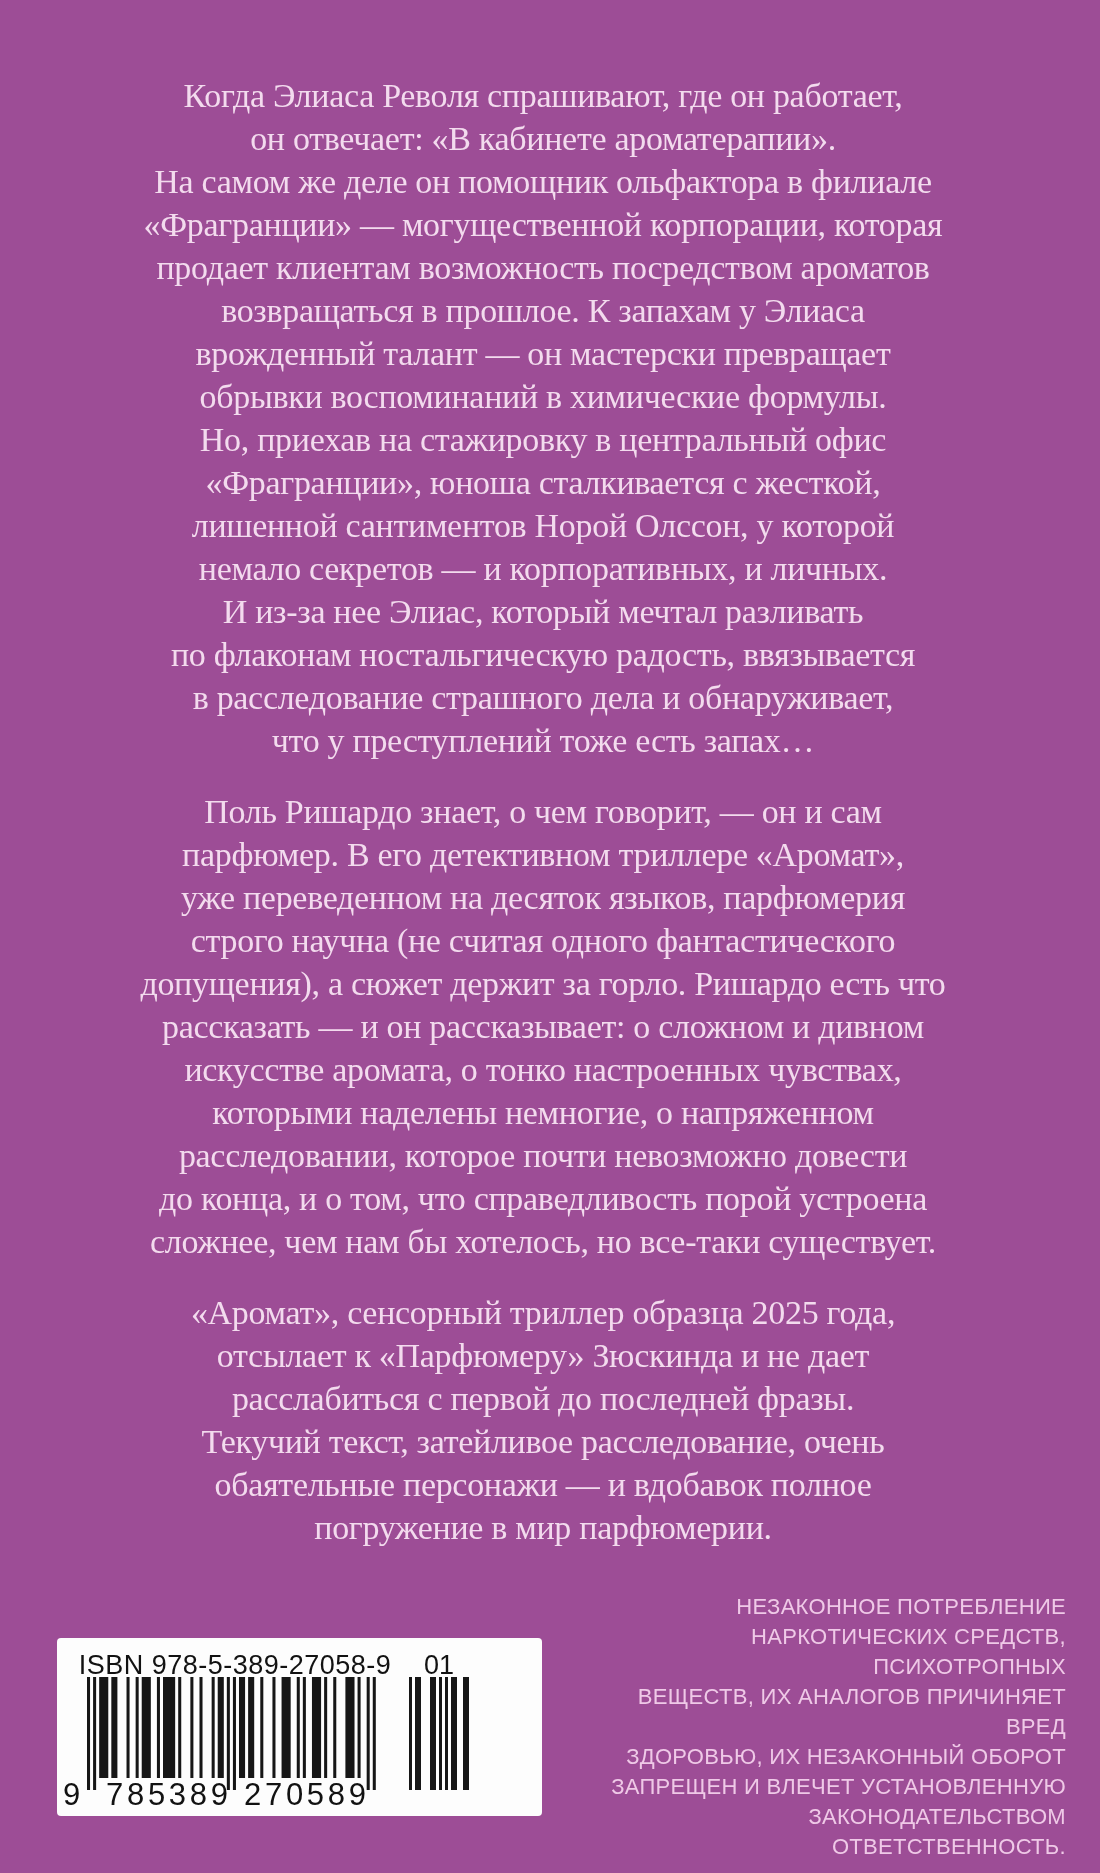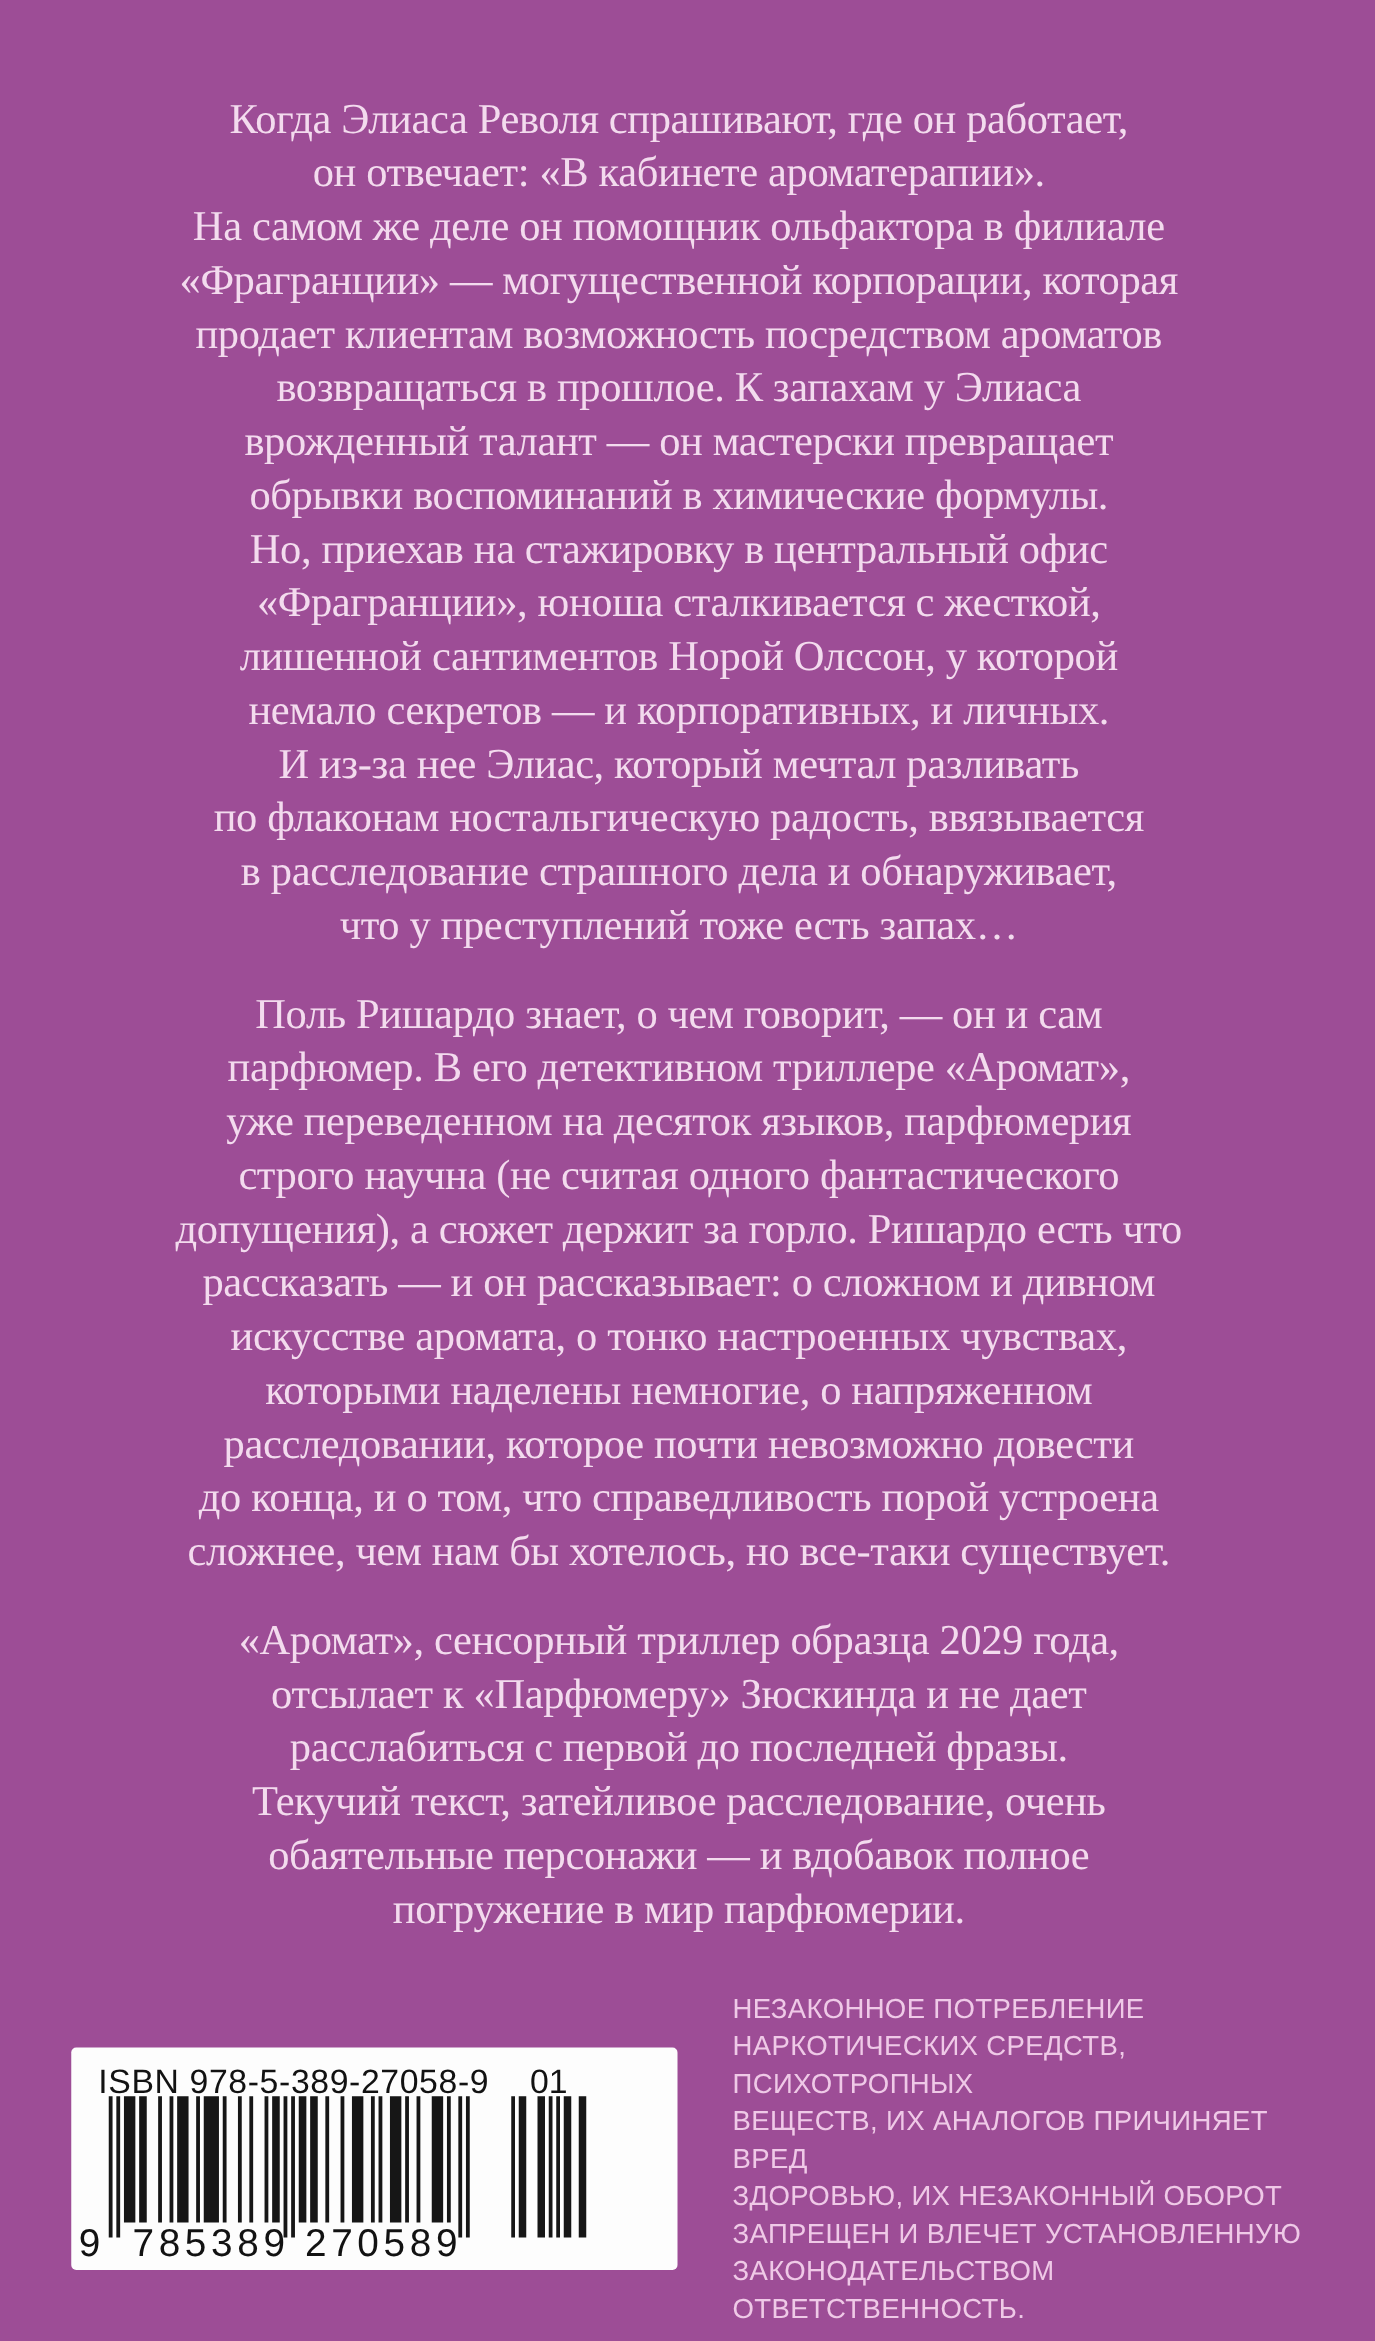--- a/index.html
+++ b/index.html
@@ -51,21 +51,21 @@
   .bc-text {
     font-family: "Liberation Sans", sans-serif;
     fill: #121212;
   }
   .isbn-label { font-size: 27px; letter-spacing: 0.5px; }
   .addon-label { font-size: 27px; }
   .ean-digits { font-size: 31px; }
   .legal {
     flex: 1;
     padding: 0 34px 0 44px;
-    text-align: left;
+    text-align: right;
     white-space: pre-line;
     font-family: "Liberation Sans", sans-serif;
     font-size: 22px;
     line-height: 30px;
     letter-spacing: 0.3px;
     color: #EFC9E7;
   }
 </style>
 </head>
 <body>
@@ -93,21 +93,21 @@
 парфюмер. В его детективном триллере «Аромат»,
 уже переведенном на десяток языков, парфюмерия
 строго научна (не считая одного фантастического
 допущения), а сюжет держит за горло. Ришардо есть что
 рассказать — и он рассказывает: о сложном и дивном
 искусстве аромата, о тонко настроенных чувствах,
 которыми наделены немногие, о напряженном
 расследовании, которое почти невозможно довести
 до конца, и о том, что справедливость порой устроена
 сложнее, чем нам бы хотелось, но все-таки существует.</p>
-    <p>«Аромат», сенсорный триллер образца 2029 года,
+    <p>«Аромат», сенсорный триллер образца 2025 года,
 отсылает к «Парфюмеру» Зюскинда и не дает
 расслабиться с первой до последней фразы.
 Текучий текст, затейливое расследование, очень
 обаятельные персонажи — и вдобавок полное
 погружение в мир парфюмерии.</p>
   </div>
 
 
   <div class="footer">
 

